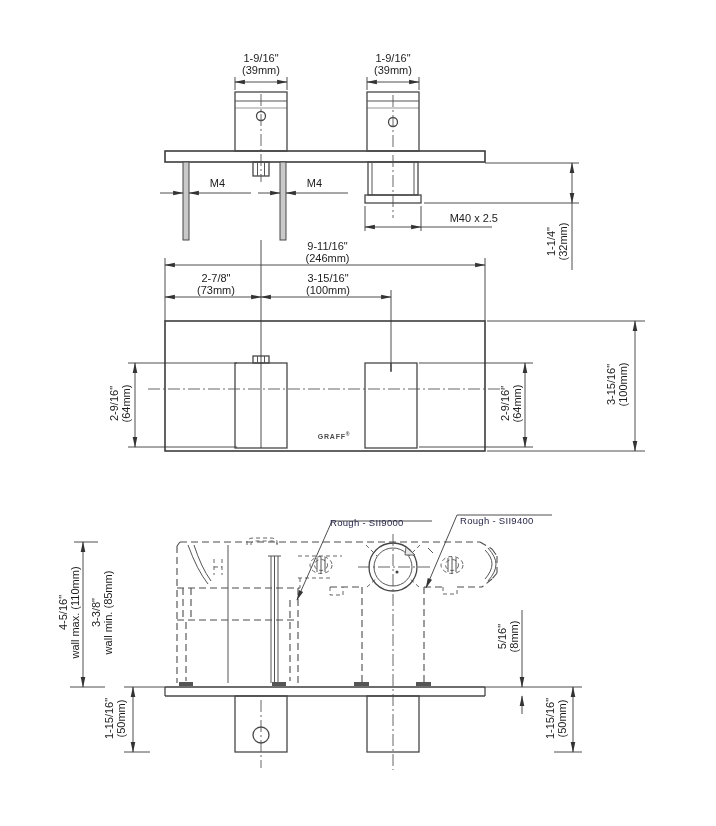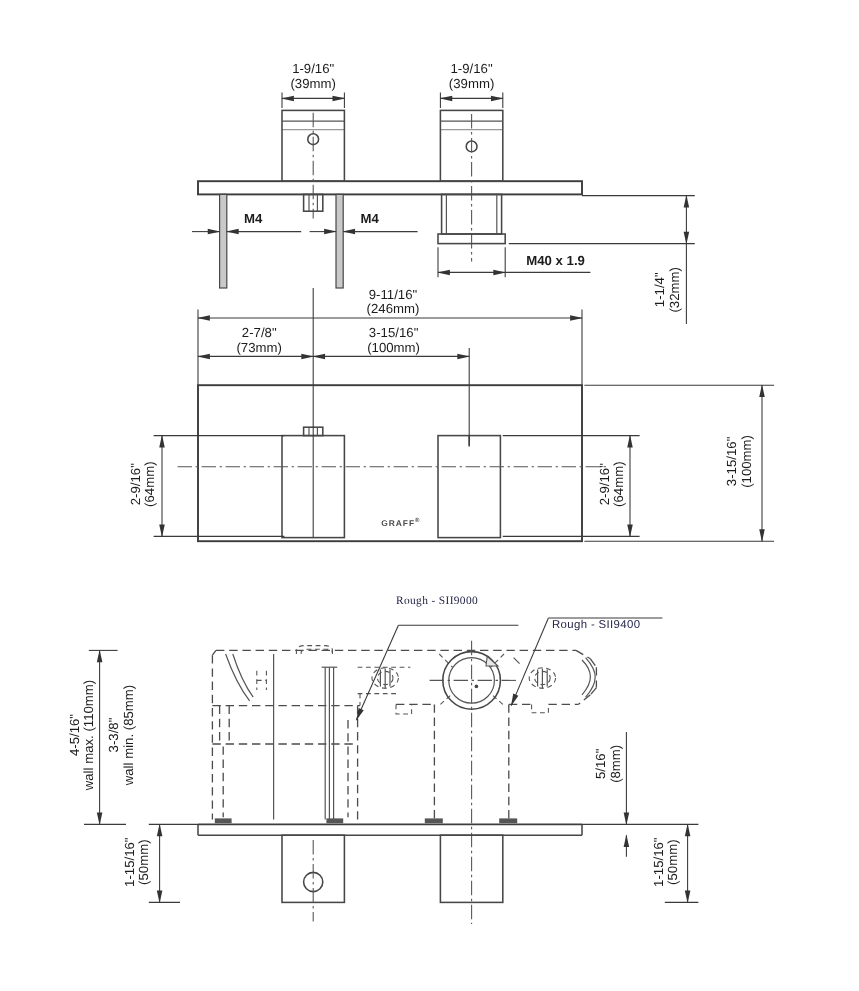--- a/index.html
+++ b/index.html
@@ -1,20 +1,20 @@
 <!DOCTYPE html>
 <html><head>
 <meta charset="utf-8">
 <style>
   html,body{margin:0;padding:0;background:#ffffff;}
   #page{position:relative;width:716px;height:826px;background:#ffffff;overflow:hidden;
         font-family:"Liberation Sans", sans-serif;color:#1c1c1c;}
   #linework{position:absolute;left:0;top:0;}
   .lbl{position:absolute;font-size:11px;line-height:11.5px;text-align:center;white-space:nowrap;color:#1c1c1c;}
-  .lbl.left{text-align:center;font-weight:bold;}
+  .lbl.left{text-align:right;}
   .rot{transform:rotate(-90deg);}
   .rough{position:absolute;font-size:9.5px;line-height:10px;color:#26264a;white-space:nowrap;letter-spacing:0.3px;}
   .logo{position:absolute;font-size:7px;font-weight:bold;letter-spacing:0.8px;color:#4a4a4a;text-align:center;}
   .logo sup{font-size:5px;}
   
   .s1{stroke:#3d3d3d;stroke-width:1.6;fill:none;}
   .s2{stroke:#474747;stroke-width:1.3;fill:none;}
   .s3{stroke:#555555;stroke-width:1;fill:none;}
   .dim{stroke:#3a3a3a;stroke-width:0.9;fill:none;}
   .dsh{stroke:#4c4c4c;stroke-width:1.1;fill:none;stroke-dasharray:7 4;}
@@ -239,21 +239,21 @@
   <div class="lbl" style="left:221px;top:53px;width:80px;">
     <div>1-9/16"</div>
     <div>(39mm)</div>
   </div>
   <div class="lbl" style="left:353px;top:53px;width:80px;">
     <div>1-9/16"</div>
     <div>(39mm)</div>
   </div>
   <div class="lbl left" style="left:197px;top:178px;width:28px;">M4</div>
   <div class="lbl left" style="left:294px;top:178px;width:28px;">M4</div>
-  <div class="lbl left" style="left:428px;top:213px;width:70px;">M40 x 1.9</div>
+  <div class="lbl left" style="left:428px;top:213px;width:70px;">M40 x 2.5</div>
   <div class="lbl rot" style="left:522px;top:230px;width:70px;">
     <div>1-1/4"</div>
     <div>(32mm)</div>
   </div>
 
   <div class="lbl" style="left:285px;top:241px;width:85px;">
     <div>9-11/16"</div>
     <div>(246mm)</div>
   </div>
   <div class="lbl" style="left:176px;top:273px;width:80px;">
@@ -273,21 +273,21 @@
     <div>(64mm)</div>
   </div>
   <div class="lbl rot" style="left:579px;top:373px;width:76px;">
     <div>3-15/16"</div>
     <div>(100mm)</div>
   </div>
   <div class="logo" style="left:312px;top:431px;width:44px;">
     <span>GRAFF</span><sup>®</sup>
   </div>
 
-  <div class="rough" style="left:330px;top:496px;font-family:Liberation Serif, serif;">Rough - SII9000</div>
+  <div class="rough" style="left:330px;top:518px;">Rough - SII9000</div>
   <div class="rough" style="left:460px;top:516px;">Rough - SII9400</div>
   <div class="lbl rot" style="left:4px;top:601px;width:130px;">
     <div>4-5/16"</div>
     <div>wall max. (110mm)</div>
   </div>
   <div class="lbl rot" style="left:37px;top:601px;width:130px;">
     <div>3-3/8"</div>
     <div>wall min. (85mm)</div>
   </div>
   <div class="lbl rot" style="left:478px;top:625px;width:60px;">

